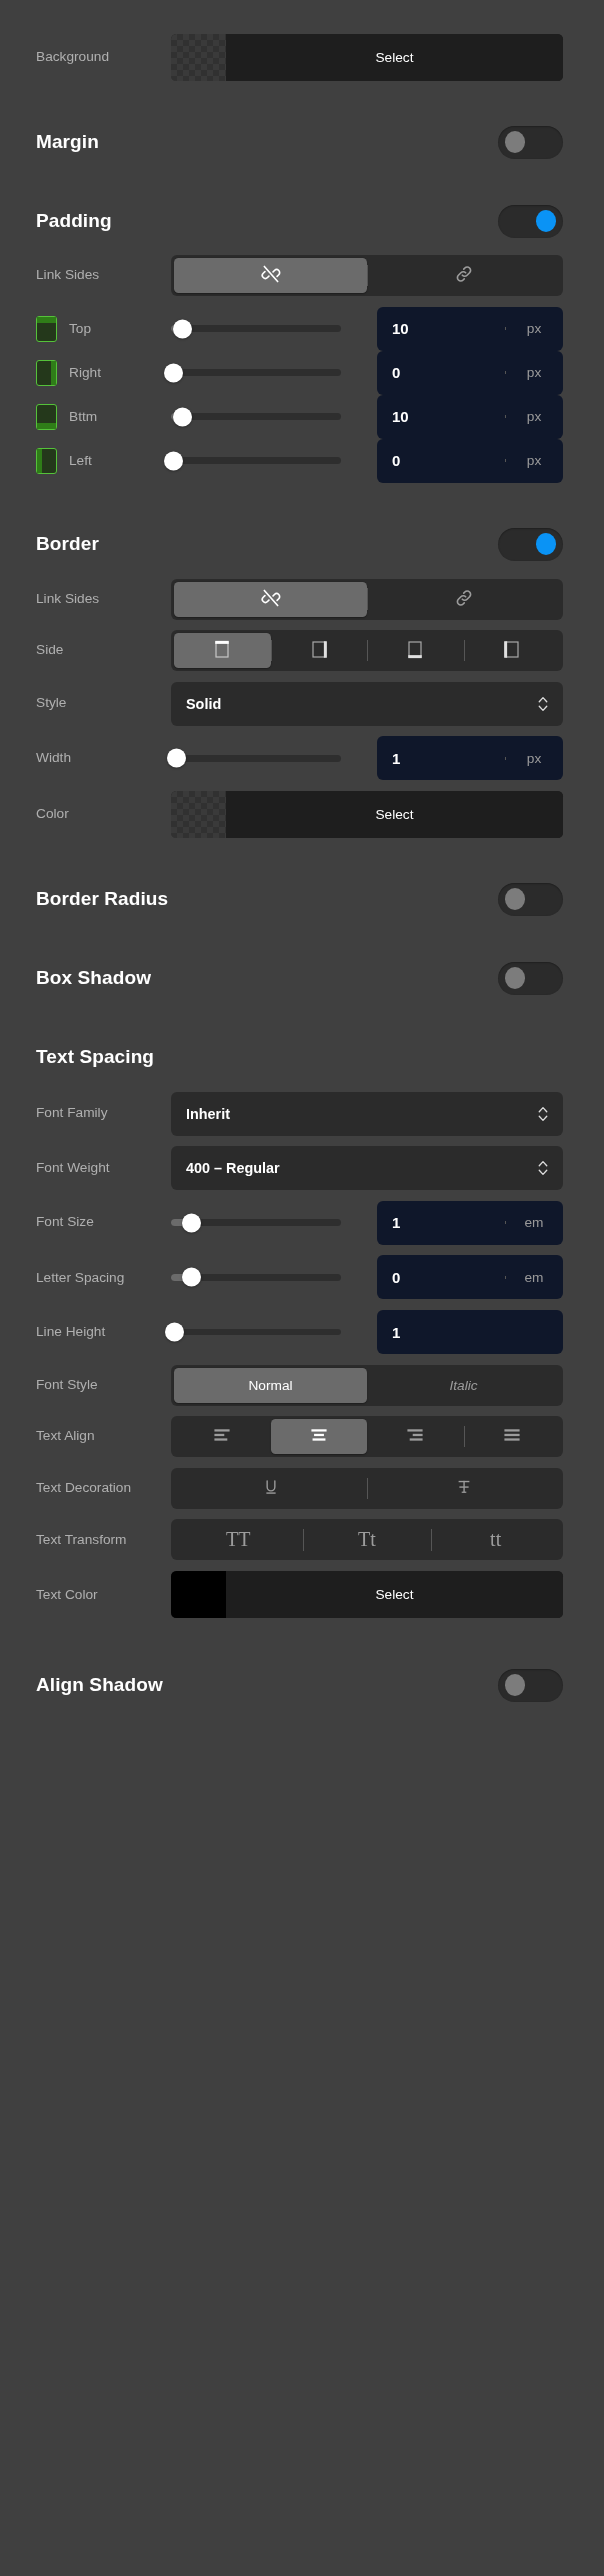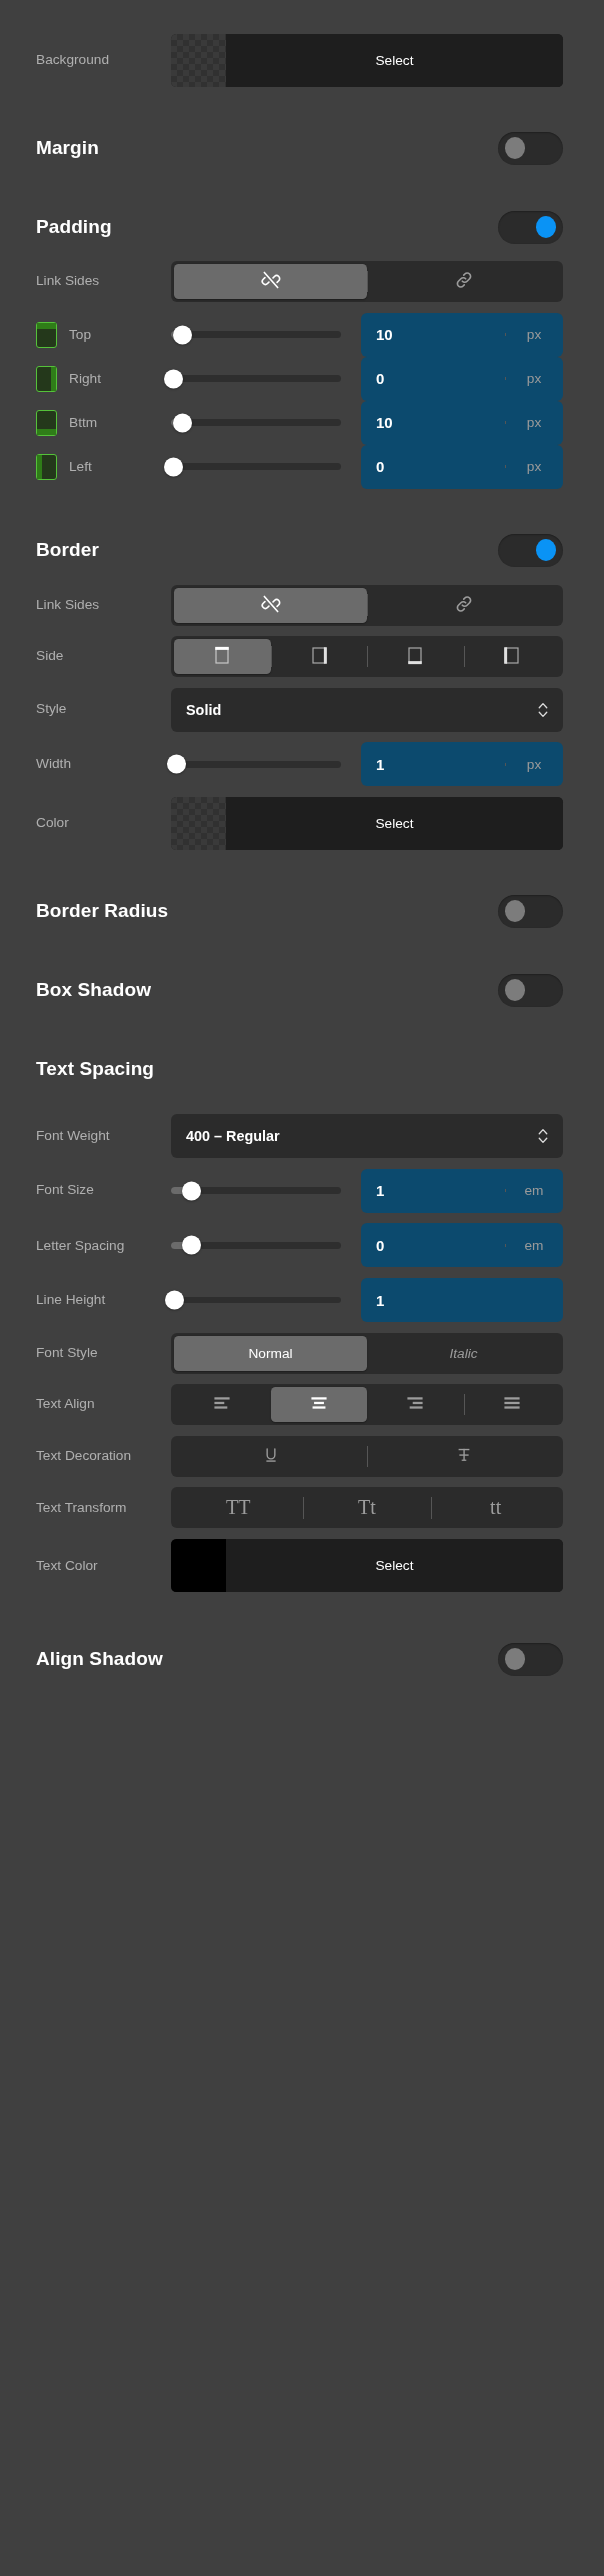--- a/index.html
+++ b/index.html
@@ -61,21 +61,21 @@
     border-radius: 50%;
     transform: translateY(-50%);
     transition: none;
   }
   .toggle.off .knob { left: 6.8px; background: #7c7c7c; }
   .toggle.on  .knob { right: 6.8px; background: #0a93f5; }
 
   
   .color-btn {
     display: flex; align-items: stretch;
-    width: 100%; height: 53px;
+    width: 100%; height: 47px;
     border-radius: 5.3px;
     overflow: hidden;
     background: #1e1e1e;
   }
   .color-btn .swatch {
     width: 55px; flex: 0 0 55px;
     background-color: #3a3a3a;
     background-image:
       linear-gradient(45deg, #313131 25%, transparent 25%, transparent 75%, #313131 75%),
       linear-gradient(45deg, #313131 25%, transparent 25%, transparent 75%, #313131 75%);
@@ -166,25 +166,25 @@
     width: 19px; height: 19px;
     margin-left: -9px;
     border-radius: 50%;
     background: #ffffff;
     transform: translateY(-50%);
     box-shadow: 0 0.8px 2.3px rgba(0,0,0,.4);
   }
   .numfield {
     flex: 1 1 auto;
     height: 44px;
-    background: #0c4a6e;
+    background: #0f172a;
     border-radius: 6px;
     display: flex; align-items: center;
     position: relative;
-    margin-left: 0;
+    margin-left: 16px;
     justify-content: center;
   }
   .numfield .num {
     flex: 1 1 auto;
     color: #ffffff;
     font-size: 15px;
     font-weight: bold;
     padding-left: 15px;
   }
   .numfield .unit {
@@ -530,20 +530,34 @@
   </div>
 
   <div class="sp-58"></div>
 
   <div class="section-head">
     <div class="section-title">Text Spacing</div>
   </div>
 
   <div class="sp-22"></div>
 
+  <div class="row">
+    <div class="row-label">Font Family</div>
+    <div class="row-ctl">
+      <div class="select">
+        <span class="value">Inherit</span>
+        <span class="chev">
+          <svg width="12" height="20" viewBox="0 0 16 26" fill="none">
+            <path d="M3 10 8 4.5 13 10" stroke="#dcdcdc" stroke-width="1.8" stroke-linecap="round" stroke-linejoin="round"></path>
+            <path d="M3 16 8 21.5 13 16" stroke="#dcdcdc" stroke-width="1.8" stroke-linecap="round" stroke-linejoin="round"></path>
+          </svg>
+        </span>
+      </div>
+    </div>
+  </div>
 
   <div class="sp-14"></div>
 
   <div class="row">
     <div class="row-label">Font Weight</div>
     <div class="row-ctl">
       <div class="select">
         <span class="value">400 – Regular</span>
         <span class="chev">
           <svg width="12" height="20" viewBox="0 0 16 26" fill="none">

